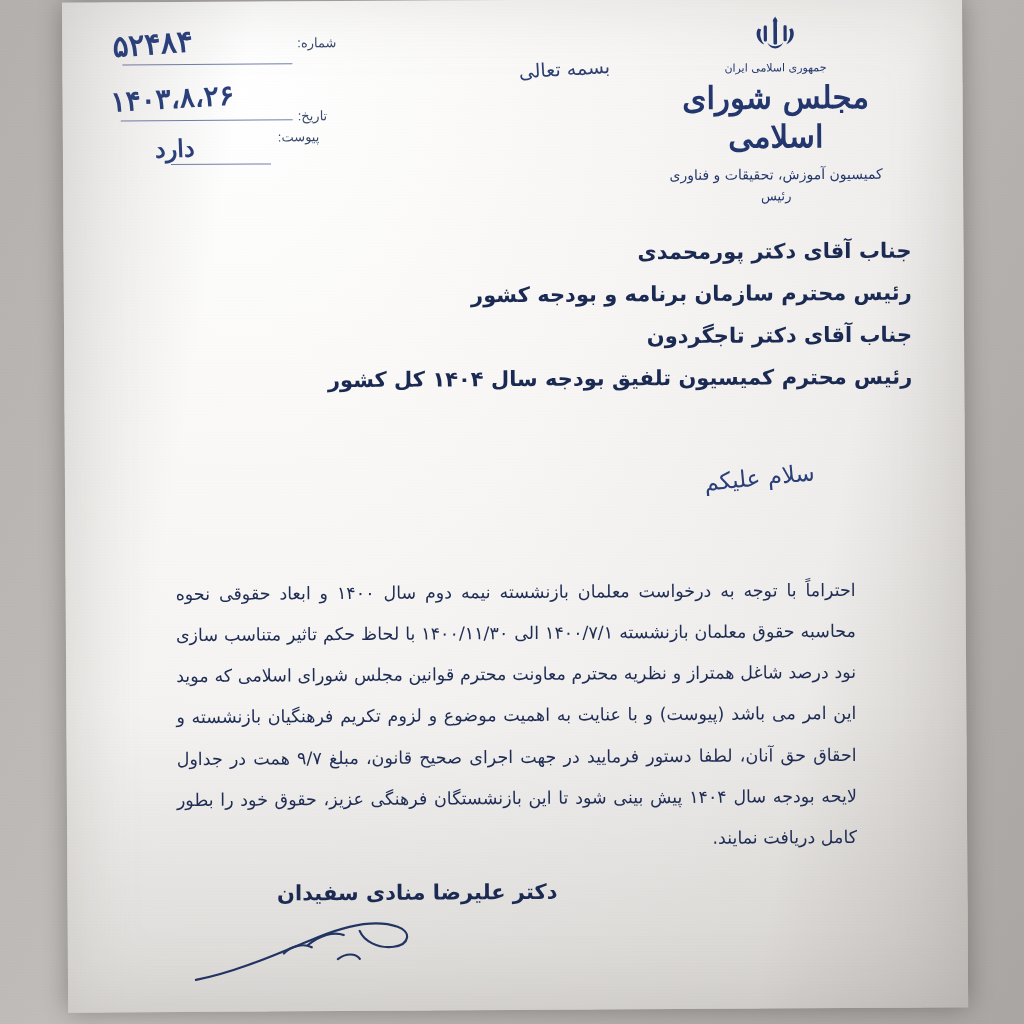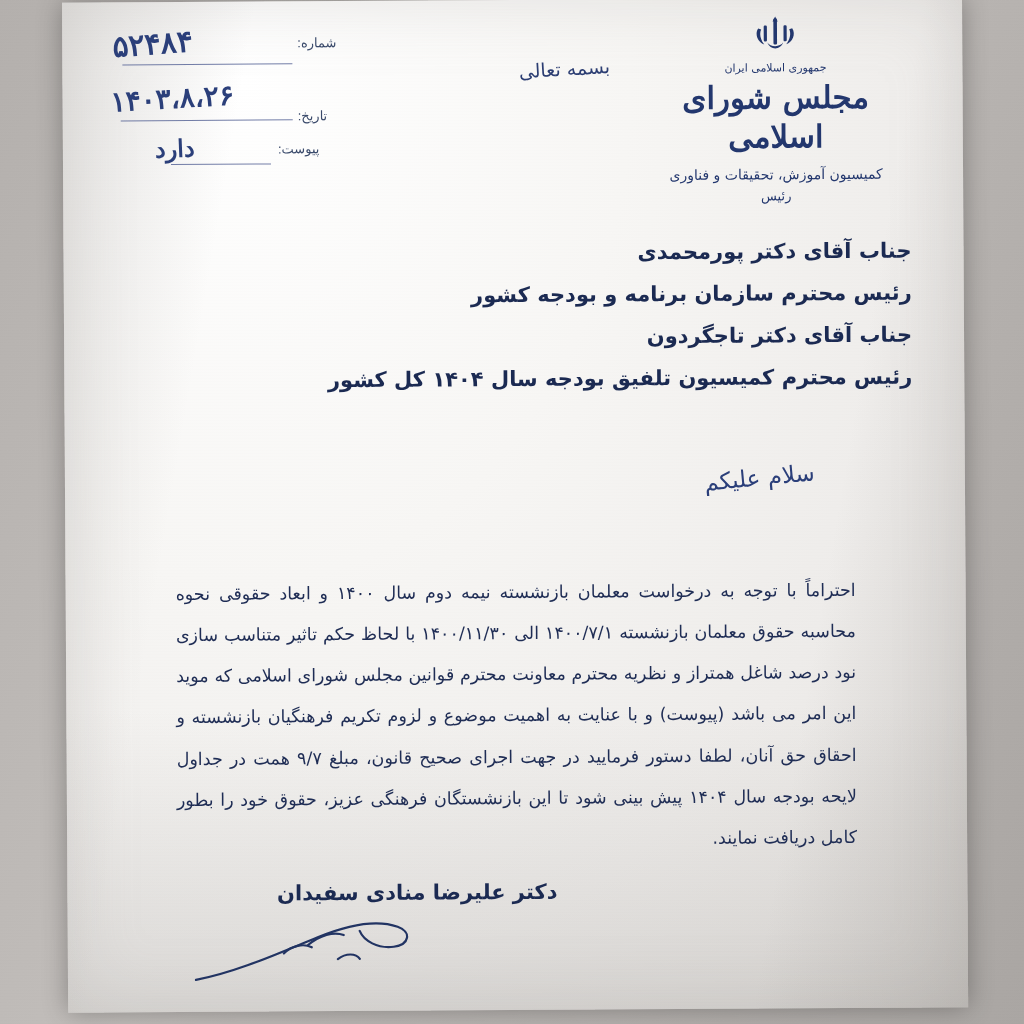--- a/index.html
+++ b/index.html
@@ -82,21 +82,21 @@
     font-weight: 600;
   }
   .lbl {
     position: absolute;
     color: #3a4a6b;
     font-size: 13px;
     font-family: Liberation Sans, sans-serif;
   }
   .lbl-num { left: 235px; top: 34px; }
   .lbl-date { left: 235px; top: 90px; margin-top: 17px; }
-  .lbl-att { left: 215px; top: 140px; }
+  .lbl-att { left: 215px; top: 128px; }
   .rule {
     position: absolute;
     height: 1px;
     background: #46548c;
     opacity: .75;
   }
   .rule-1 { left: 60px; top: 62px; width: 170px; }
   .rule-2 { left: 58px; top: 118px; width: 172px; }
   .rule-3 { left: 108px; top: 162px; width: 100px; }
 

